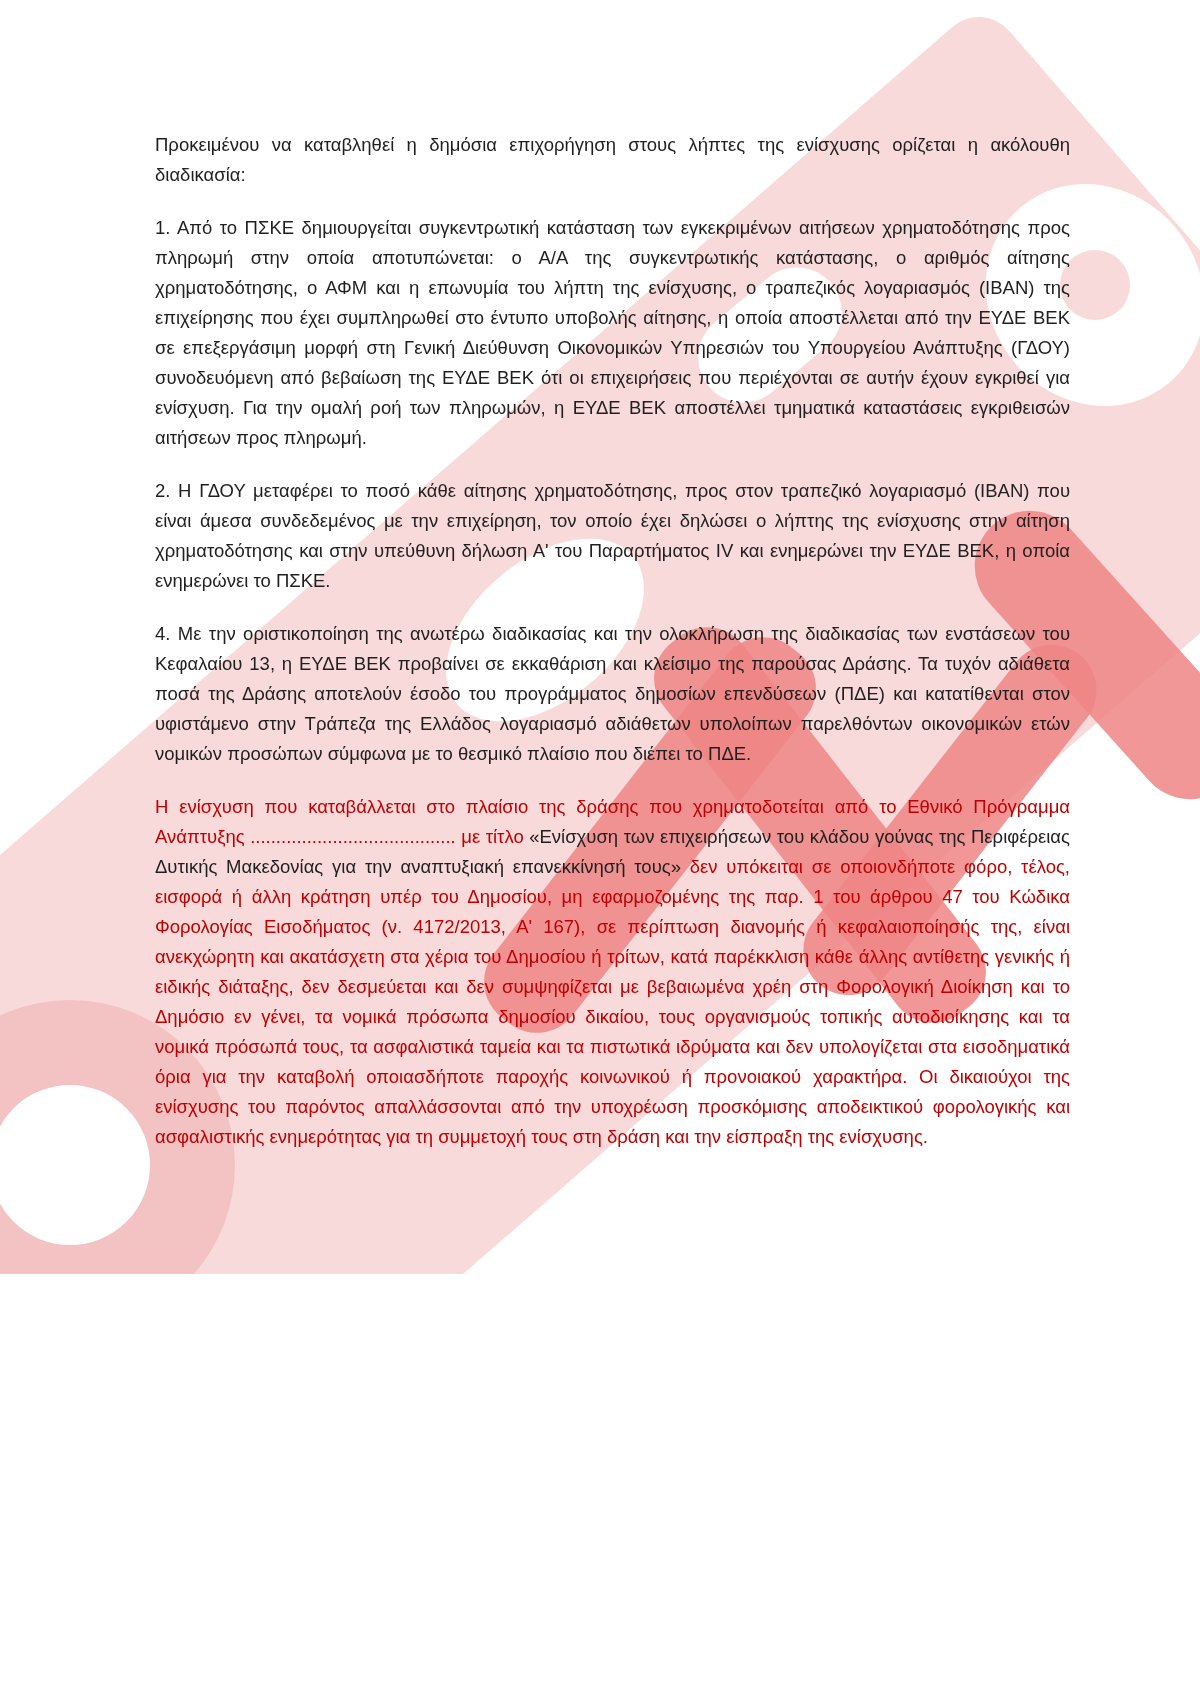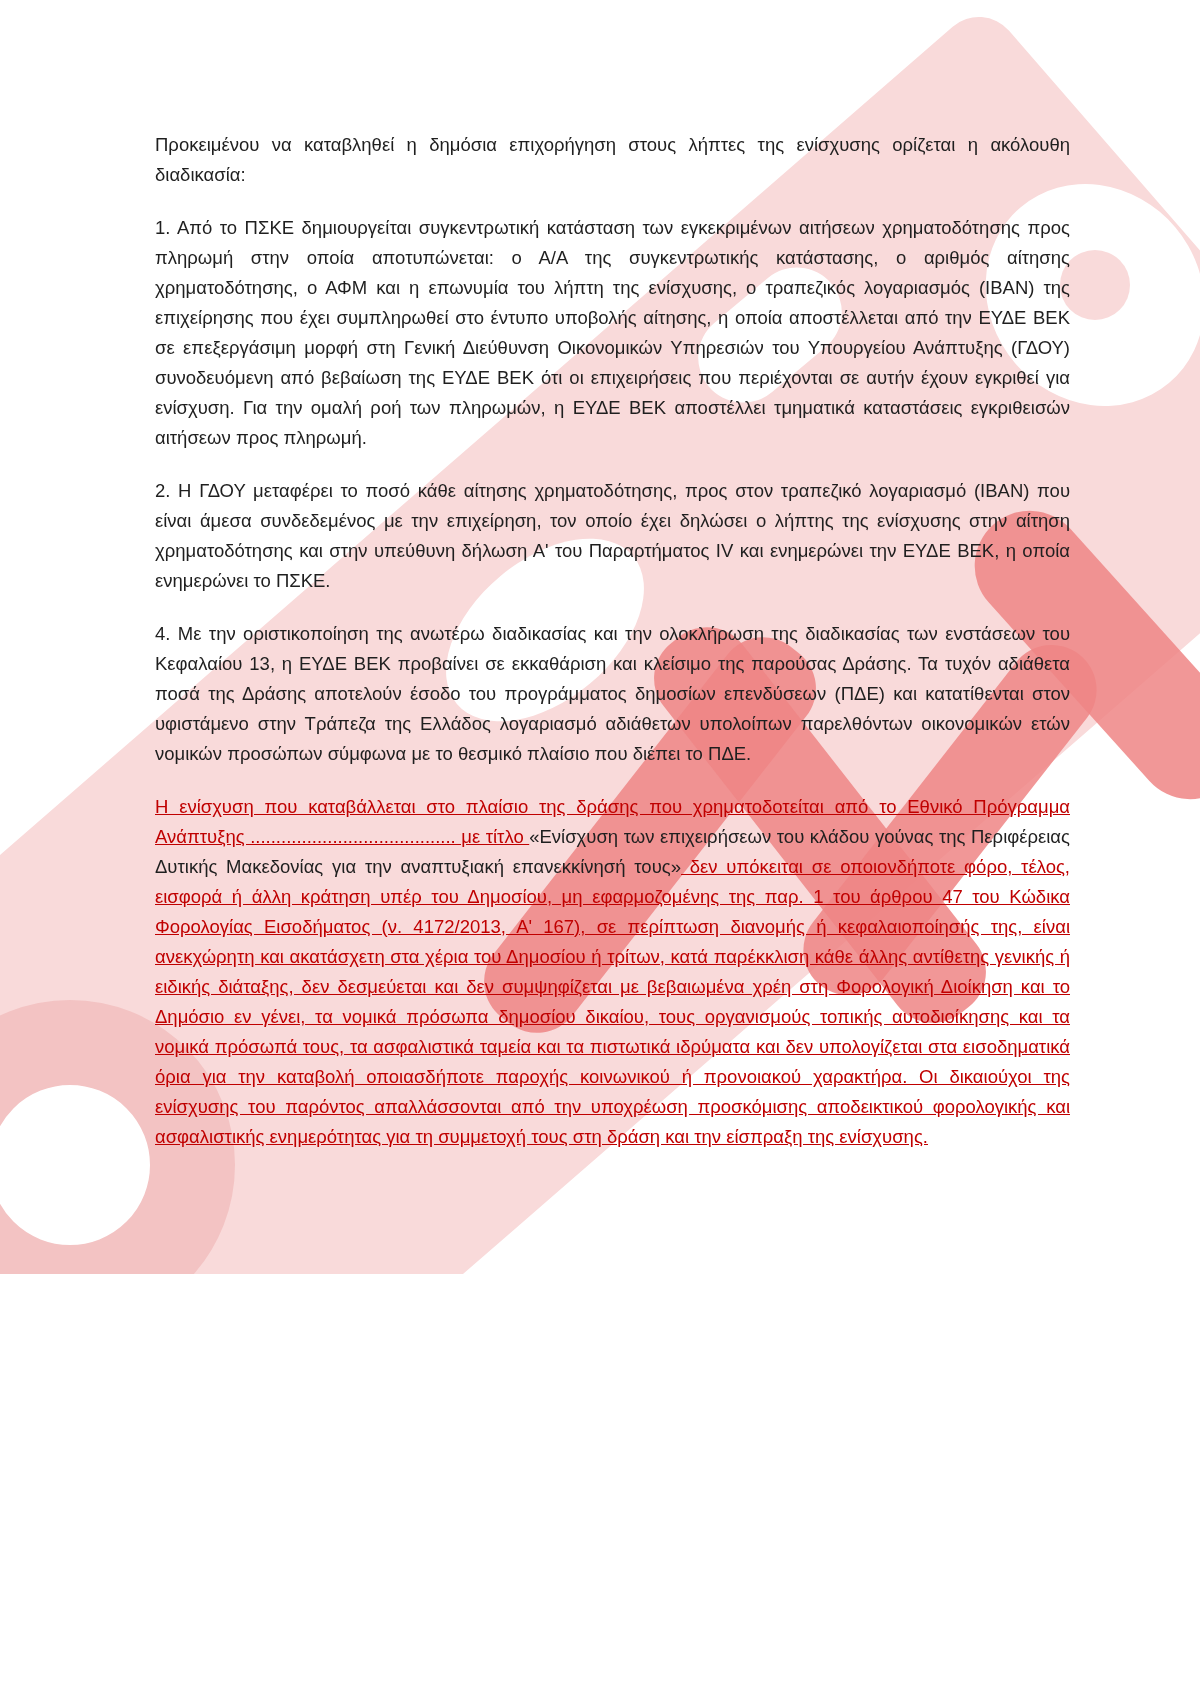--- a/index.html
+++ b/index.html
@@ -29,21 +29,21 @@
   .wm-w2{left:990px;top:180px;width:210px;height:230px;border-radius:50%;transform:rotate(-40deg);}
   .wm-w2dot{left:1060px;top:250px;width:70px;height:70px;border-radius:50%;background:var(--wm-light);}
   .wm-w3{left:690px;top:290px;width:160px;height:90px;border-radius:45px;transform:rotate(-40deg);}
   .wm-vtip{left:95px;top:1400px;width:195px;height:150px;background:var(--wm-light);clip-path:polygon(0 0,100% 0,50% 100%);}
   
   #content{
     position:absolute;left:155px;top:130px;width:915px;z-index:1;
     font-size:18.5px;line-height:30px;text-align:justify;
   }
   #content p{margin:0 0 23px 0;}
-  .red{color:var(--red-text);text-decoration:underline;}
+  .red{color:var(--red-text);}
   
   #footer-rule{position:absolute;left:155px;top:1561px;width:913px;height:2px;background:#111111;z-index:1;}
   #page-number{position:absolute;left:155px;top:1561px;width:913px;text-align:center;font-size:18.5px;z-index:1;}
   #page-number b{font-weight:bold;}
   #ops-code{position:absolute;left:167px;top:1612px;font-size:18px;z-index:1;}
   #ops-code .serif{font-family:"Liberation Serif","DejaVu Serif",serif;font-size:18.5px;}
   #npa-logo{position:absolute;left:828px;top:1572px;width:300px;height:100px;z-index:1;}
   .chev{position:absolute;width:66px;height:84px;clip-path:polygon(0 0,52% 0,100% 50%,52% 100%,0 100%,46% 50%);}
   .chev-dark {left:46px;top:4px;background:var(--chev-dark);z-index:1;}
   .chev-mid  {left:23px;top:8px;background:var(--chev-mid);z-index:2;}

